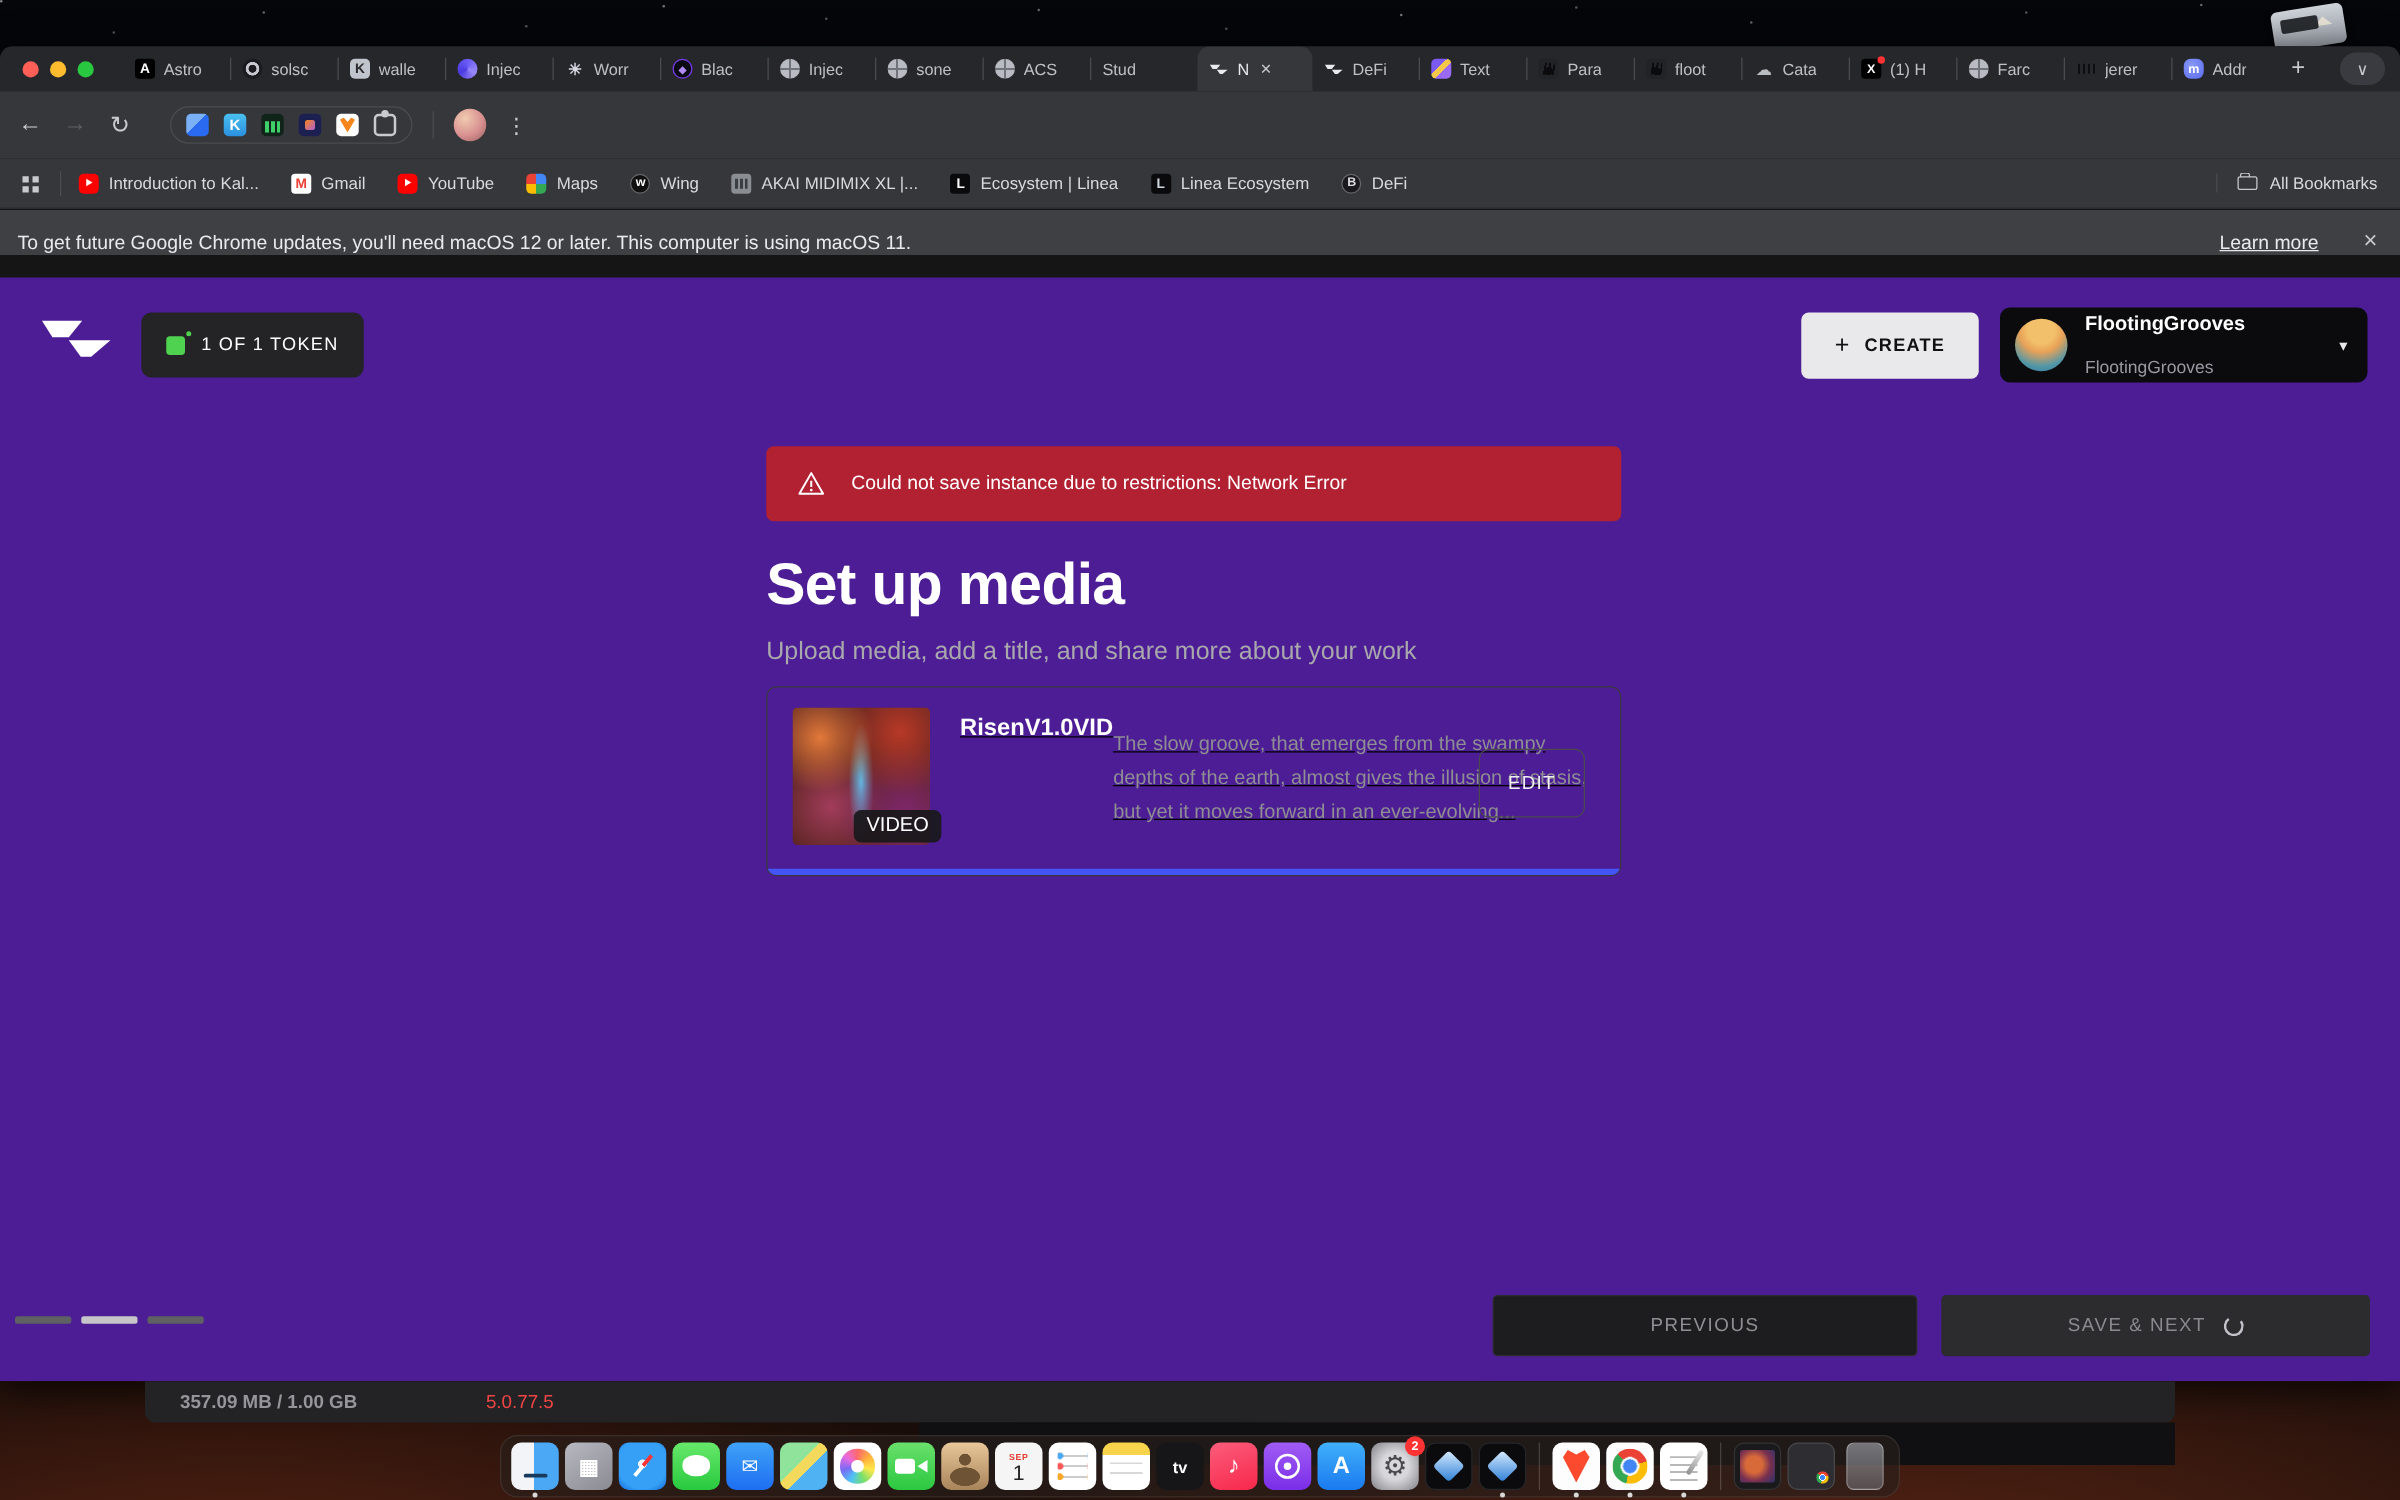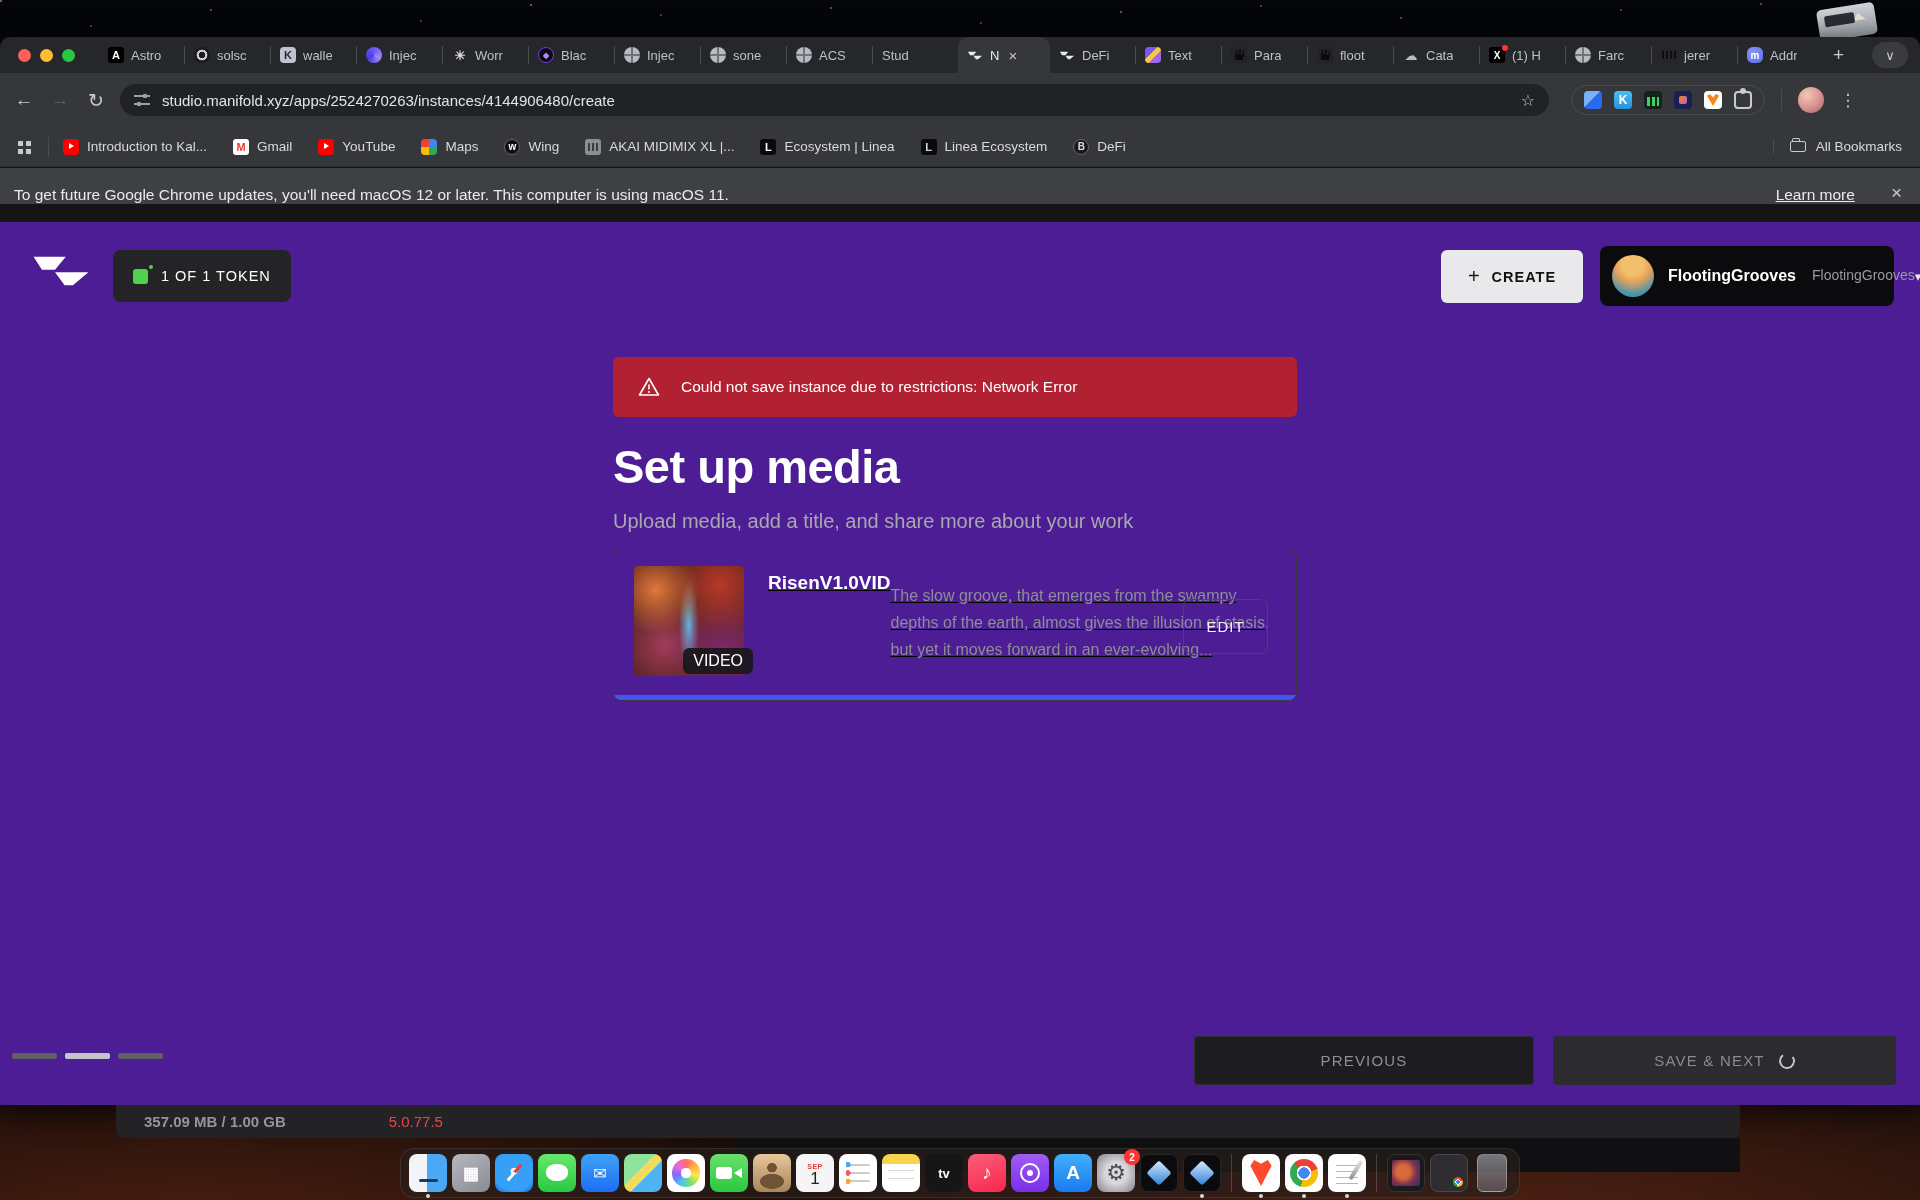--- a/index.html
+++ b/index.html
@@ -126,21 +126,21 @@
   .token-badge { position:absolute; left:113px; top:28px; height:52px; background:#242427; border-radius:8px; display:flex; align-items:center; gap:13px; padding:0 20px; }
   .tk-ico { width:15px; height:15px; background:#4fd24f; border-radius:3px; position:relative; }
   .tk-ico::after { content:""; position:absolute; top:-4px; right:-5px; width:4px; height:4px; border-radius:50%; background:#4fd24f; }
   .tk-label { font-size:14.5px; color:#fff; letter-spacing:1px; font-weight:500; }
   .create-btn { position:absolute; left:1441px; top:28px; width:142px; height:53px; background:#e9e9eb; border-radius:6px; display:flex; align-items:center; justify-content:center; gap:12px; color:#111; }
   .create-plus { font-size:20px; font-weight:400; }
   .create-label { font-size:14.5px; font-weight:600; letter-spacing:1px; }
   .account-box { position:absolute; left:1600px; top:24px; width:294px; height:60px; background:#0b0b0d; border-radius:8px; display:flex; align-items:center; padding:0 16px 0 12px; }
   .acct-avatar { width:42px; height:42px; border-radius:50%; flex:none;
       background:radial-gradient(circle at 50% 22%,#f2c06a 0 28%,#e8a258 45%,#4f96a8 75%,#35789f 100%); }
-  .acct-texts { margin-left:14px; display:flex; flex-direction:row; gap:16px; }
+  .acct-texts { margin-left:14px; display:flex; flex-direction:column; gap:16px; }
   .acct-name { font-size:16px; font-weight:700; color:#fff; }
   .acct-handle { font-size:14px; color:#9a9aa0; }
   .acct-caret { margin-left:auto; color:#e8e8ea; font-size:13px; }
 
   .main-col { position:absolute; left:613px; top:135px; width:684px; }
   .error-banner { height:60px; background:#b22132; border-radius:6px; display:flex; align-items:center; padding:0 24px; gap:20px; }
   .error-text { font-size:15.5px; color:#fff; }
   .page-title { margin-top:22px; font-size:47px; font-weight:600; color:#fff; letter-spacing:-.5px; }
   .page-subtitle { margin-top:16px; font-size:20px; color:#a9a9ad; }
   .media-label { margin-top:42px; font-size:16px; color:#e4e4e6; letter-spacing:.6px; }
@@ -364,25 +364,20 @@
           </div>
         </div>
       <span class="newtab">+</span>
       <div class="tabsearch">∨</div>
     </div>
 
     <div class="toolbar">
       <span class="nav-ic" style="margin-left:6px">←</span>
       <span class="nav-ic dim">→</span>
       <span class="nav-ic">↻</span>
-      <div class="url-pill">
-        <span class="tune"></span>
-        <span class="url-text">studio.manifold.xyz/apps/2524270263/instances/4144906480/create</span>
-        <span class="pill-star">☆</span>
-      </div>
       <div class="ext-group">
         <span class="ex ex-pencil"></span>
         <span class="ex ex-k"></span>
         <span class="ex ex-chart"></span>
         <span class="ex ex-navy"></span>
         <span class="ex ex-fox"></span>
         <span class="ex ex-puzzle"></span>
       </div>
       <div class="tb-sep"></div>
       <span class="avatar"></span>

